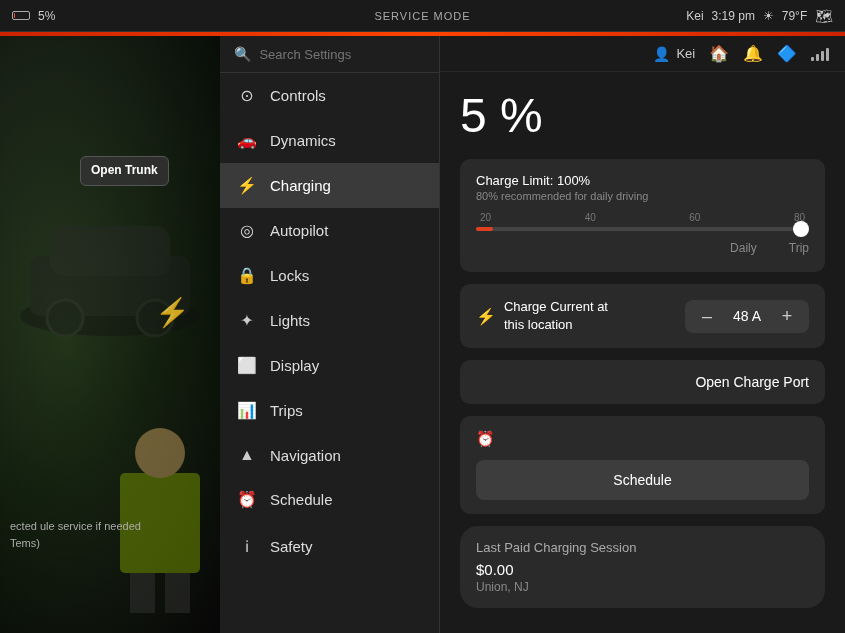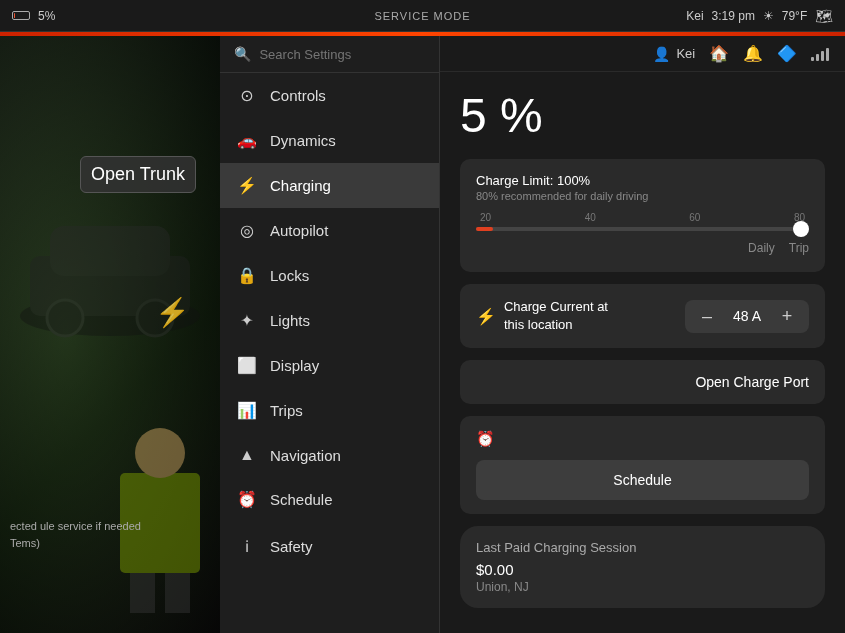--- a/index.html
+++ b/index.html
@@ -91,24 +91,25 @@
       background: radial-gradient(ellipse at 30% 50%, rgba(60,80,40,0.4) 0%, rgba(0,0,0,0.7) 100%);
     }
     .open-trunk-label {
       position: absolute;
       top: 120px;
       left: 80px;
       background: rgba(50,50,50,0.85);
       border: 1px solid #555;
       border-radius: 6px;
       padding: 6px 10px;
-      font-size: 18px;
+      font-size: 12px;
       color: #fff;
       text-align: center;
       line-height: 1.3;
+      font-weight: bold;
     }
     .lightning-icon-left {
       position: absolute;
       top: 260px;
       left: 155px;
       font-size: 28px;
       color: #ffcc00;
       opacity: 0.8;
     }
     .service-text {
@@ -284,21 +285,21 @@
       height: 16px;
       background: #fff;
       border-radius: 50%;
       cursor: pointer;
     }
 
     
     .schedule-tabs {
       display: flex;
       justify-content: flex-end;
-      gap: 14px;
+      gap: 32px;
       margin-top: 8px;
       align-items: center;
     }
     .schedule-tab {
       font-size: 12px;
       color: #888;
       cursor: pointer;
       padding: 2px 0;
       border-bottom: 1px solid transparent;
     }

